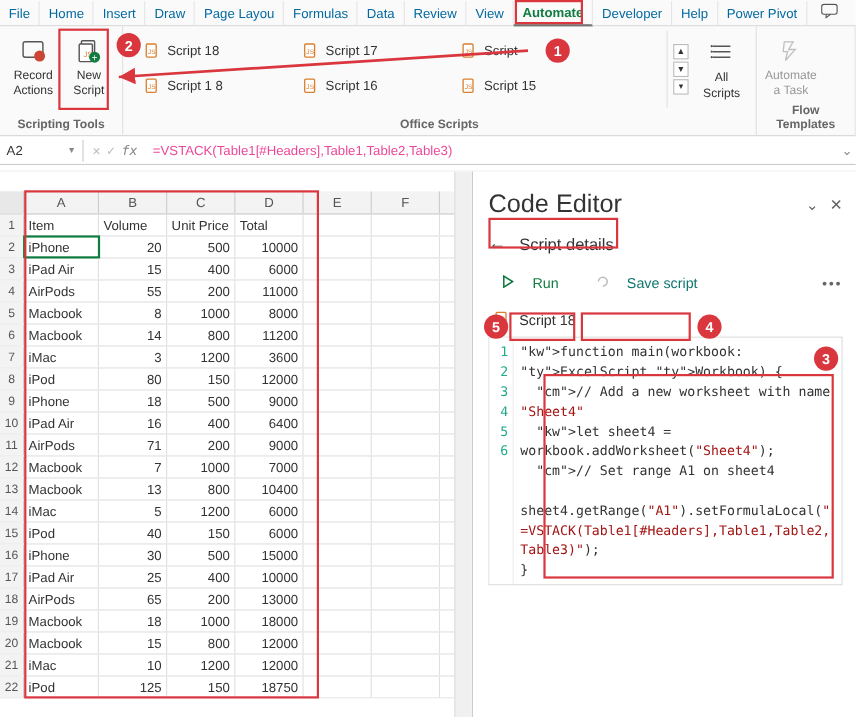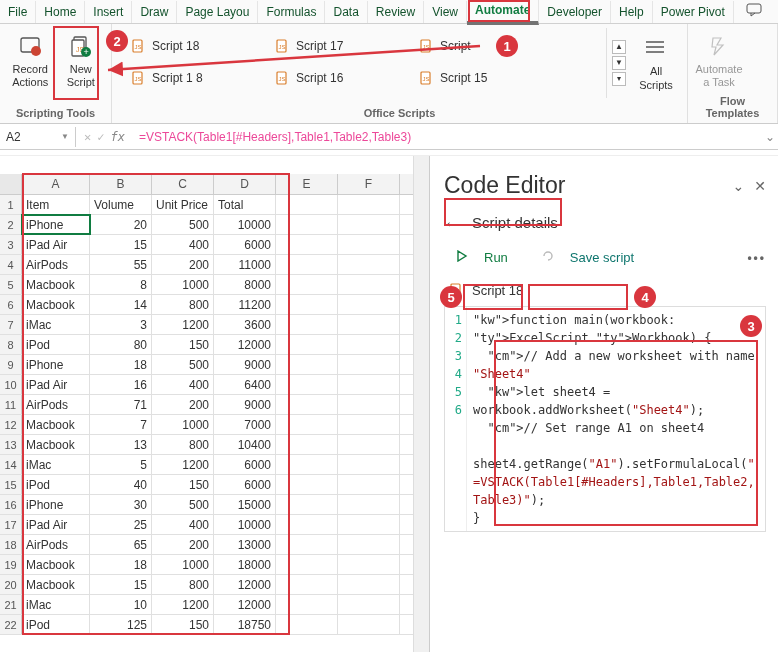--- a/index.html
+++ b/index.html
@@ -1,21 +1,21 @@
 <!DOCTYPE html>
 <html><head>
 <meta charset="utf-8">
 <style>
   * { box-sizing: border-box; margin: 0; padding: 0; }
   body { font-family: "Segoe UI", Arial, sans-serif; font-size: 12px; color: #333; background: #fff; width: 778px; height: 652px; overflow: hidden; position: relative; }
 
   
   .ribbon-tabs { display: flex; align-items: center; border-bottom: 1px solid #d0d0d0; height: 24px; background: #fafafa; }
-  .ribbon-tab { padding: 4px 8px; font-size: 12px; color: #14532d; cursor: pointer; border-right: 1px solid #e5e5e5; white-space: nowrap; }
-  .ribbon-tab.active { color: #107c41; border-bottom: 4px solid #737373; font-weight: 600; }
+  .ribbon-tab { padding: 4px 8px; font-size: 12px; color: #0369a1; cursor: pointer; border-right: 1px solid #e5e5e5; white-space: nowrap; }
+  .ribbon-tab.active { color: #107c41; border-bottom: 2px solid #737373; font-weight: 600; }
   .ribbon-comment { margin-left: 6px; padding: 2px 6px; }
 
   
   .ribbon-body { display: flex; border-bottom: 1px solid #ccc; height: 100px; background: #fafafa; }
   .ribbon-group { display: flex; flex-direction: column; justify-content: space-between; border-right: 1px solid #e0e0e0; padding: 4px 6px 2px 6px; }
   .ribbon-group-label { text-align: center; font-size: 11px; color: #666; padding: 2px 0; font-weight: bold; }
   .record-actions, .new-script, .all-scripts, .automate-task { display: flex; flex-direction: column; align-items: center; justify-content: center; width: 50px; text-align: center; font-size: 11px; line-height: 1.2; cursor: pointer; padding: 4px 2px; }
   .record-actions .ic, .new-script .ic, .all-scripts .ic, .automate-task .ic { width: 28px; height: 28px; display: flex; align-items: center; justify-content: center; margin-bottom: 3px; }
   .scripting-tools-pair { display: flex; gap: 2px; }
   .script-gallery { display: flex; flex-direction: column; flex-wrap: wrap; gap: 4px; height: 70px; align-content: flex-start; padding: 4px 8px; flex: 1; }

